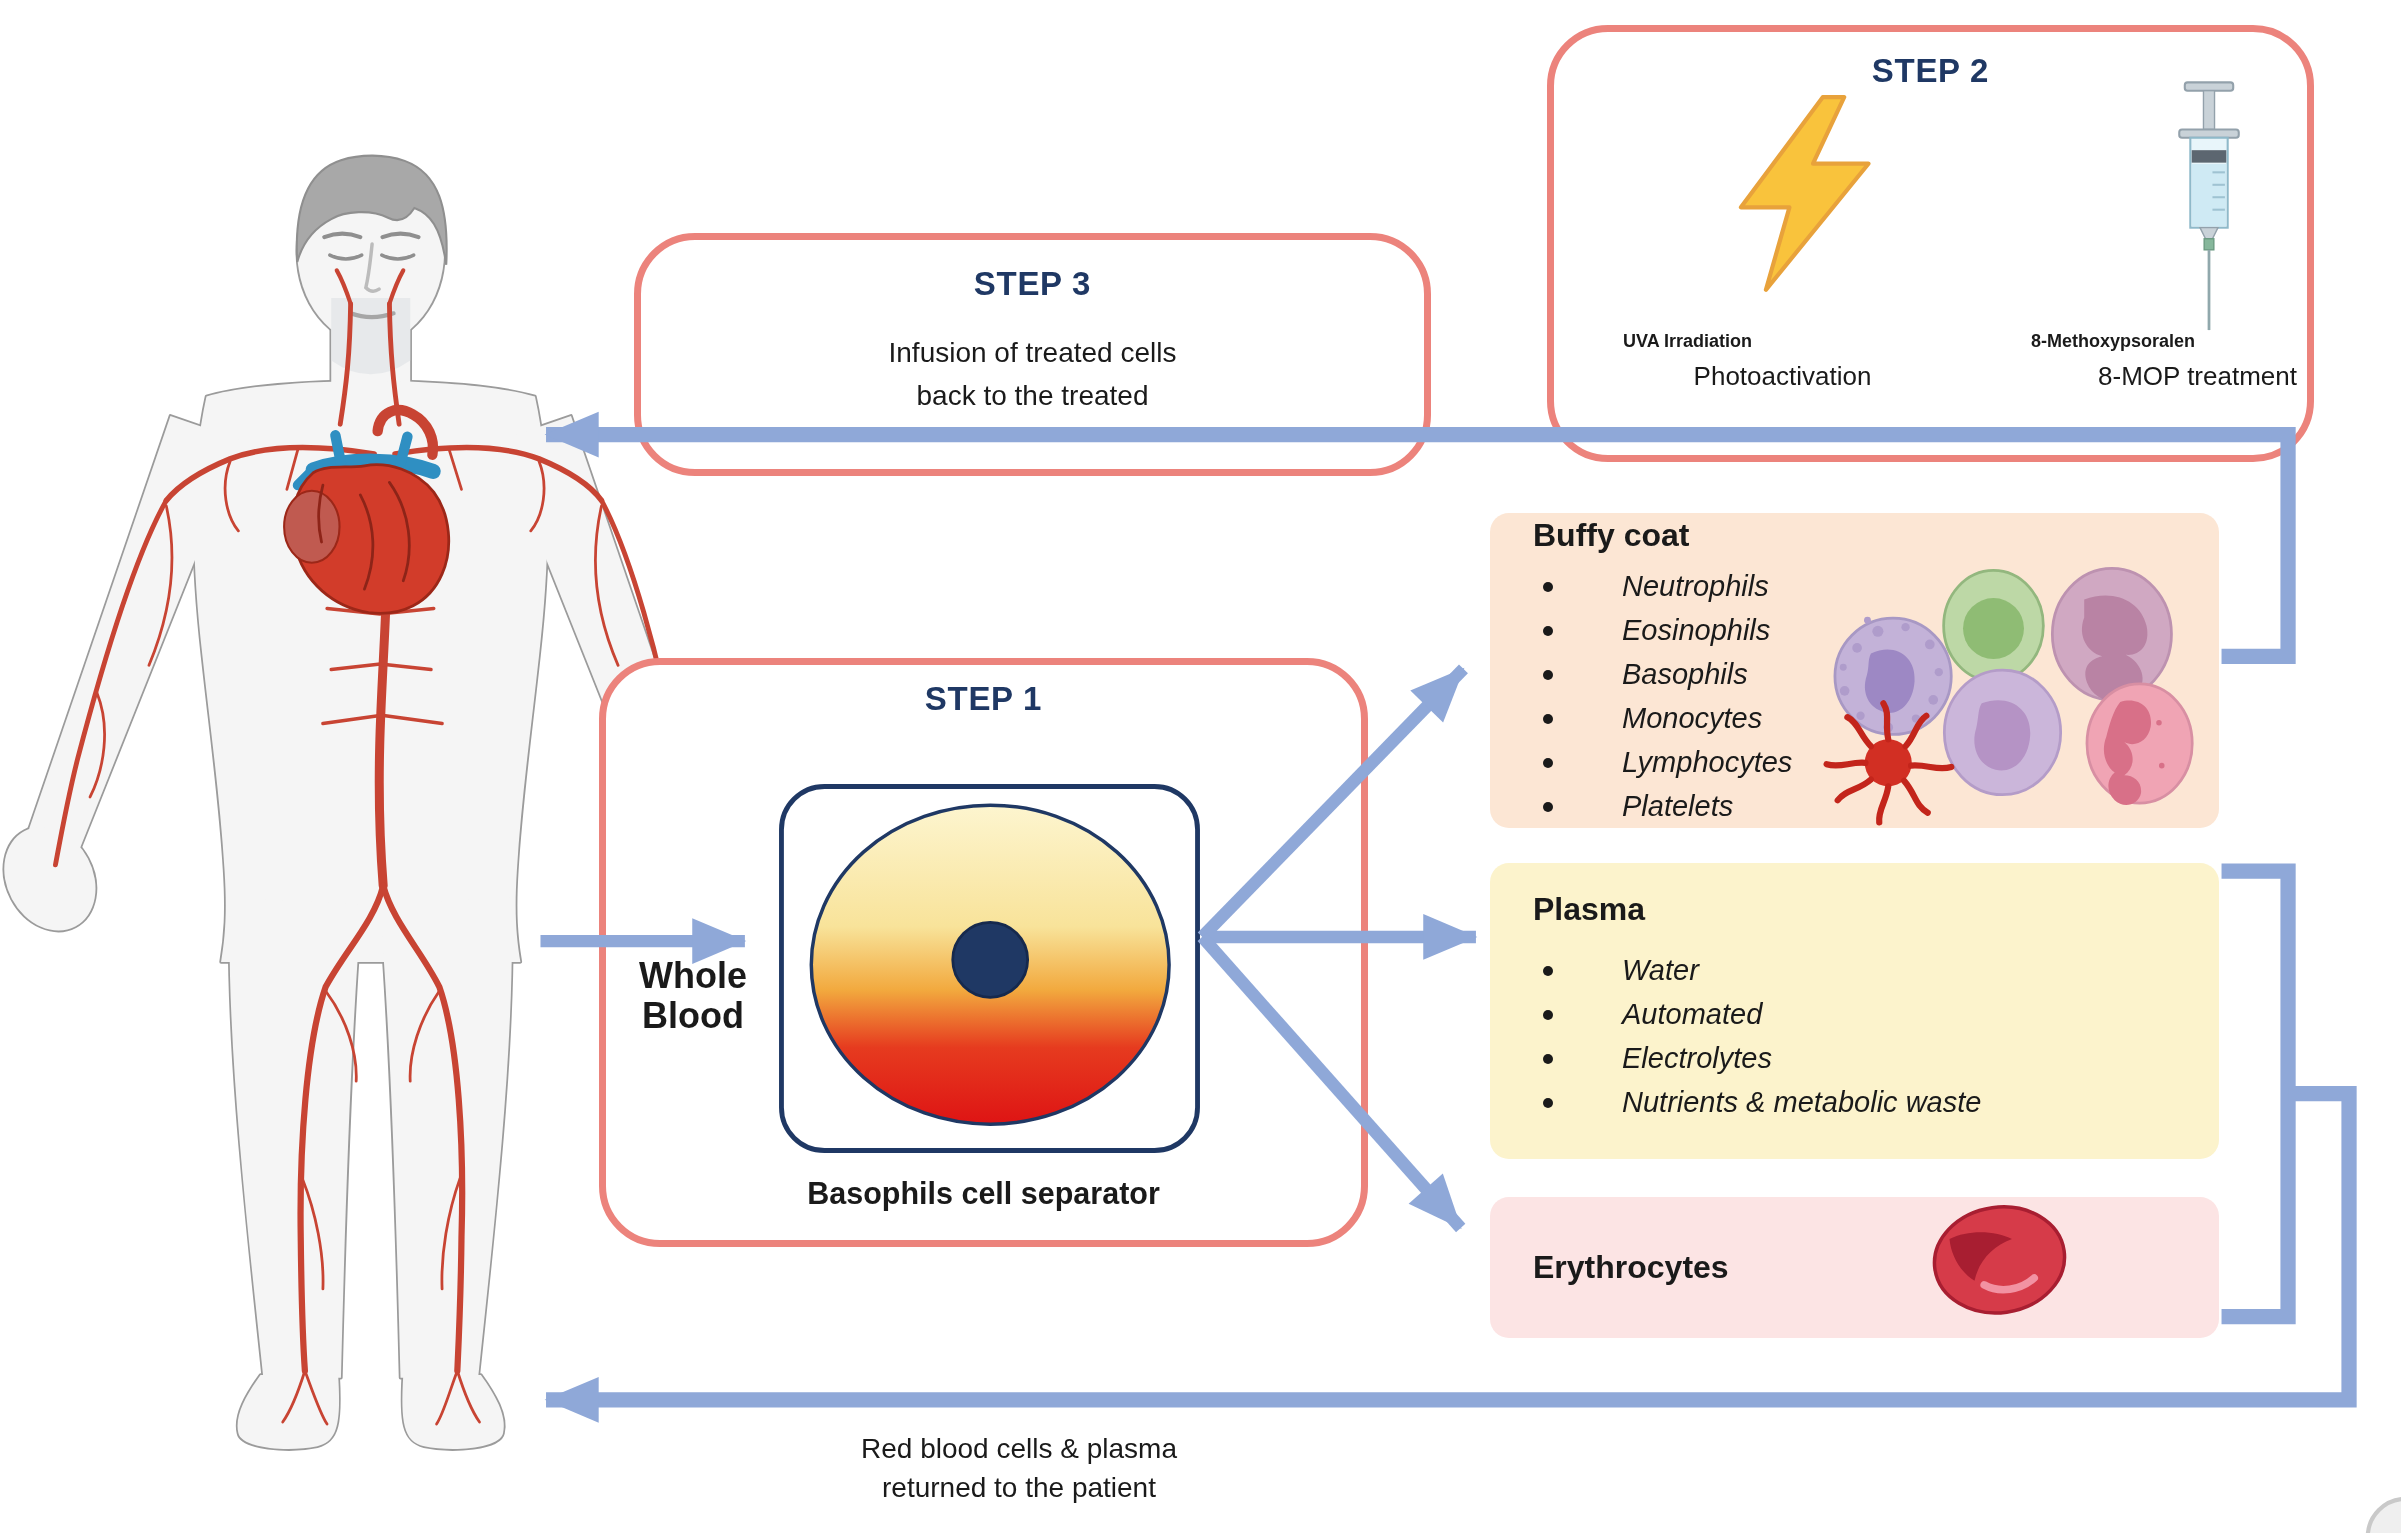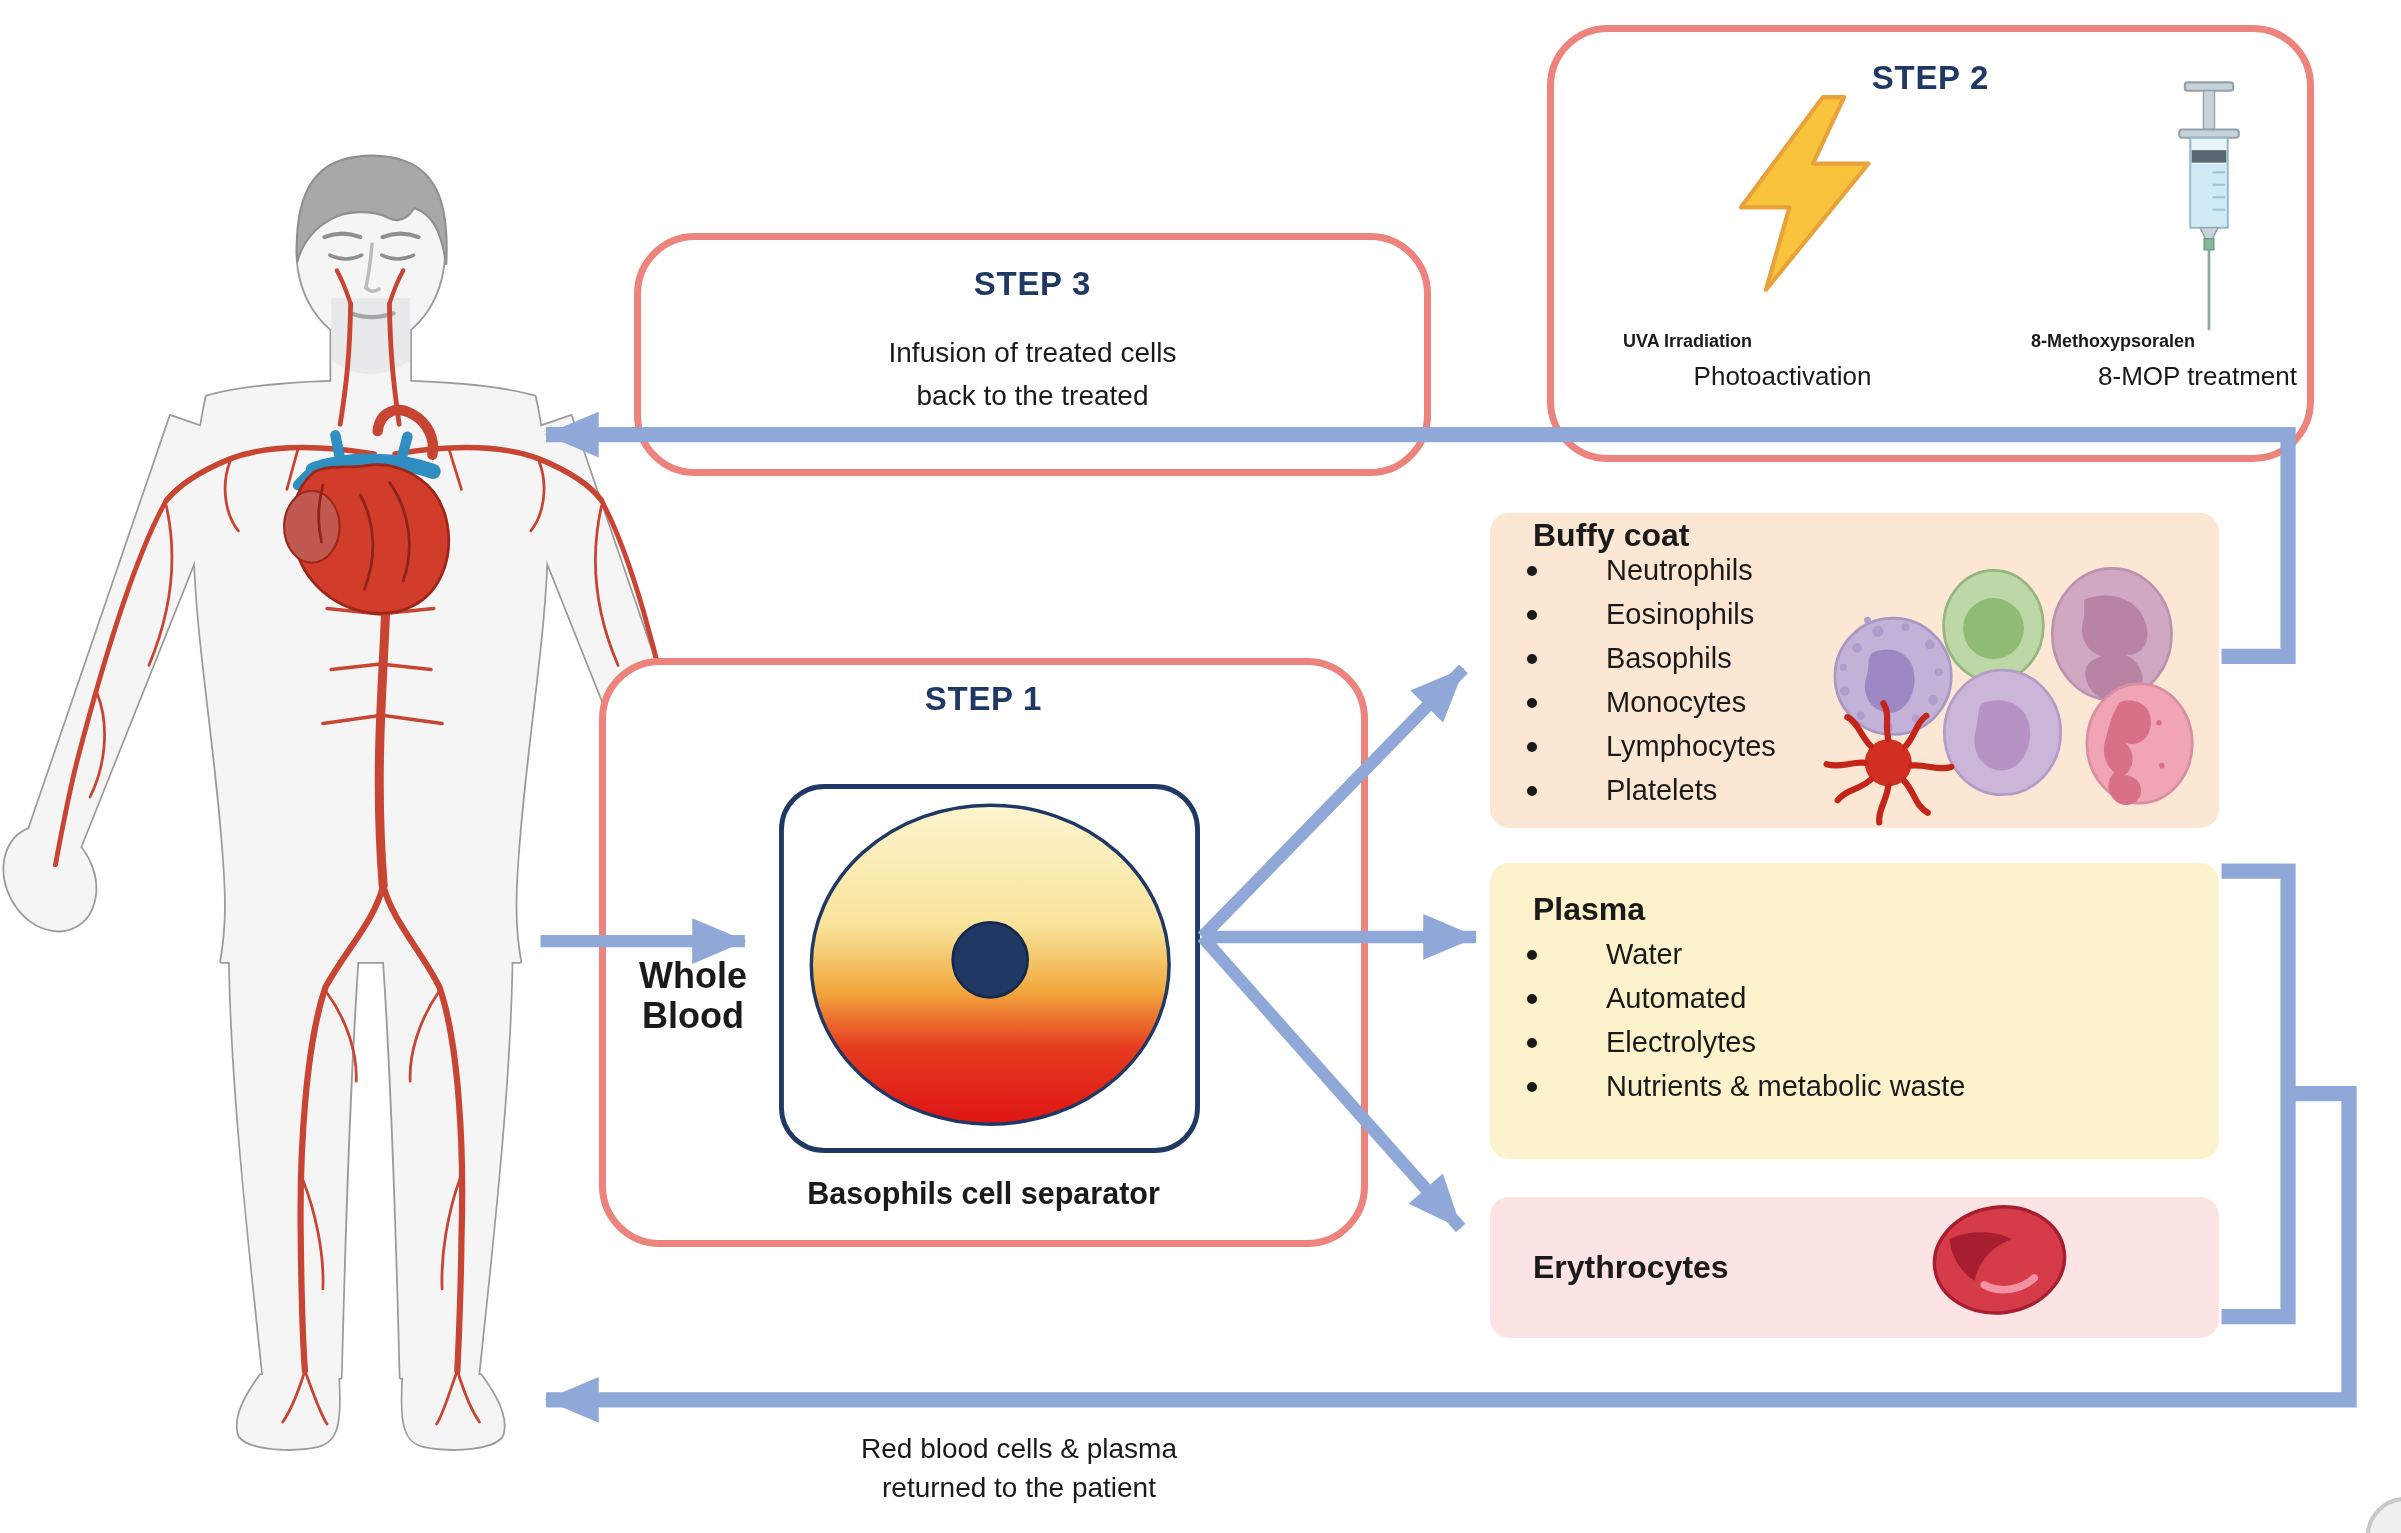--- a/index.html
+++ b/index.html
@@ -14,21 +14,21 @@
           font-family:"Liberation Sans",sans-serif;color:var(--ink);}
   svg{display:block;}
   .layer{position:absolute;left:0;top:0;width:2401px;height:1533px;pointer-events:none;}
   .box{position:absolute;box-sizing:border-box;}
   .step-box{border:7px solid var(--salmon);border-radius:61px;background:#fff;}
   .frac-box{border-radius:19px;}
   .step-title{font-weight:bold;font-size:33px;color:var(--navy);text-align:center;letter-spacing:0.7px;}
   .center-text{text-align:center;}
   .desc{font-size:28px;line-height:43px;color:var(--ink);}
   .frac-title{font-weight:bold;font-size:32px;color:var(--ink);}
-  ul.frac-list{list-style:none;margin:0;padding:0;position:absolute;}
+  ul.frac-list{list-style:none;margin:16px;padding:0;position:absolute;font-style:italic;}
   ul.frac-list li{position:relative;height:44px;line-height:44px;font-size:29px;padding-left:116px;}
   ul.frac-list .dot{position:absolute;left:37px;top:18px;width:10.4px;height:10.4px;border-radius:50%;background:#1a1a1a;}
   .treat-label{font-weight:bold;font-size:18px;line-height:35px;text-align:left;margin-top:48px;}
   .treat-sub{font-size:26px;line-height:35px;text-align:center;font-weight:normal;}
   .conn{stroke:var(--accent-blue);fill:none;}
   .conn-fill{fill:var(--accent-blue);}
   .sil use{fill:var(--body-fill);}
   .sil-stroke use{stroke:#9B9B9B;stroke-width:5px;}
   .artery{stroke:var(--artery-red);fill:none;stroke-linecap:round;}
 </style>
@@ -143,21 +143,21 @@
 
   <div class="box step-box" style="left:634px;top:233px;width:797px;height:243px;z-index:1">
     <div class="step-title" style="margin-top:25px">STEP 3</div>
     <div class="desc center-text" style="margin-top:28px">
       <div>Infusion of treated cells</div>
       <div>back to the treated</div>
     </div>
   </div>
 
   <div class="box step-box" style="left:1547px;top:25px;width:767px;height:437px;z-index:1">
-    <div class="step-title" style="margin-top:27px">STEP 2</div>
+    <div class="step-title" style="margin-top:20px">STEP 2</div>
 
     <svg style="position:absolute;left:177px;top:61px" width="146" height="201" viewBox="0 0 210 290">
       <path d="M132,6 L14,165 L84,165 L50,284 L198,102 L118,102 L163,6 Z" fill="var(--lightning-yellow)" stroke="#E8A23B" stroke-width="6" stroke-linejoin="round"></path>
     </svg>
 
     <svg style="position:absolute;left:610px;top:49px" width="90" height="256" viewBox="0 0 130 370">
       <rect x="30" y="2" width="70" height="12" rx="4" fill="#C9D2D8" stroke="#93A1AB" stroke-width="3"></rect>
       <rect x="57" y="14" width="16" height="56" fill="#C9D2D8" stroke="#93A1AB" stroke-width="2"></rect>
       <rect x="22" y="70" width="86" height="12" rx="4" fill="#C9D2D8" stroke="#93A1AB" stroke-width="3"></rect>
       <rect x="38" y="82" width="54" height="130" fill="#E8F5FA" stroke="#8FB9C9" stroke-width="3"></rect>

